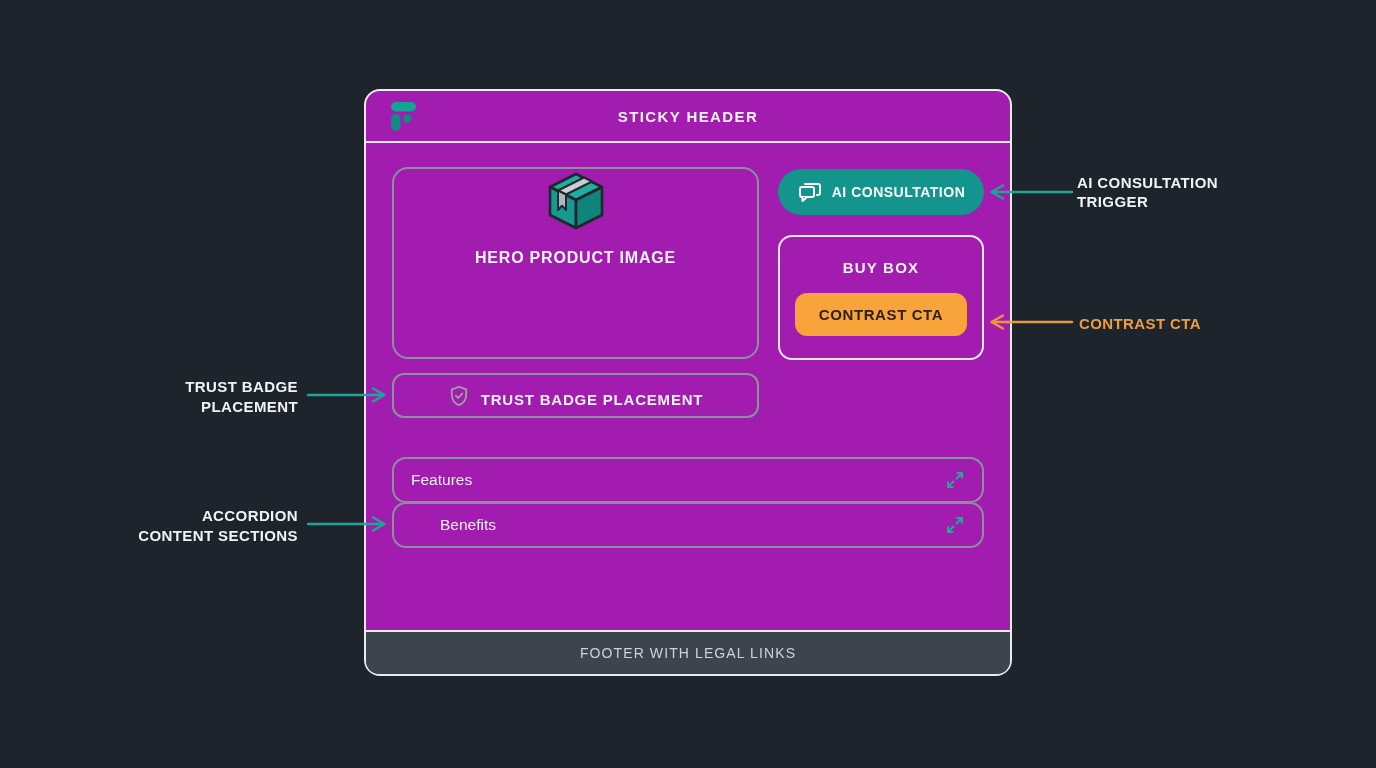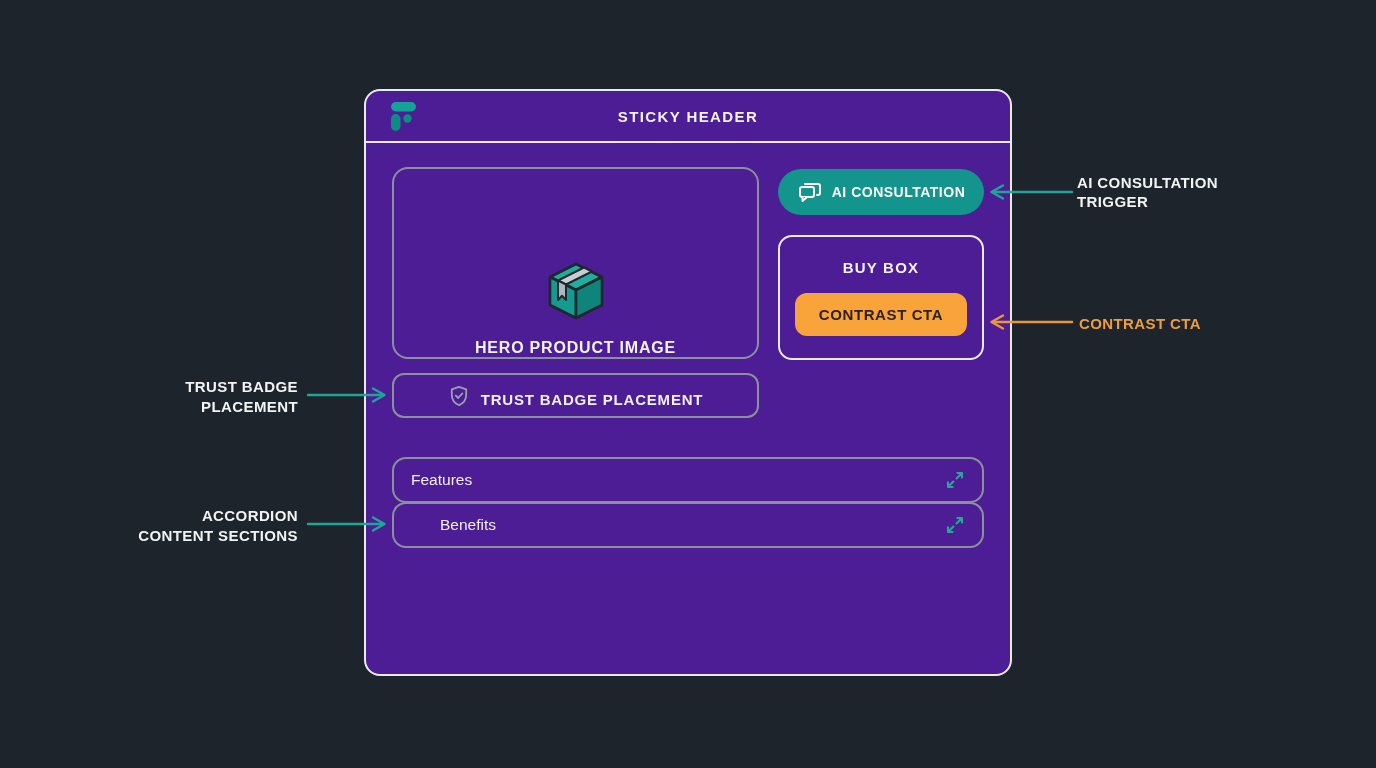--- a/index.html
+++ b/index.html
@@ -5,36 +5,36 @@
   * { margin:0; padding:0; box-sizing:border-box; }
   html,body { background:#171c22; }
   body { font-family:"Liberation Sans", sans-serif; }
   .canvas {
     position:relative; width:1376px; height:768px; overflow:hidden;
     background:#1e242b;
   }
   
   .panel {
     position:absolute; left:364px; top:89px; width:648px; height:587px;
-    border:2px solid #e9ebee; border-radius:16px; background:#4c1d95;
+    border:2px solid #e9ebee; border-radius:16px; background:#a21caf;
   }
   .panel-header {
     position:absolute; left:0; top:0; right:0; height:52px;
     border-bottom:2px solid #e9ebee;
     display:flex; align-items:center; justify-content:center;
   }
   .logo { position:absolute; left:24px; top:10px; width:30px; height:32px; }
   .header-title {
     color:#f1f3f5; font-size:15px; font-weight:600; letter-spacing:1.4px;
   }
   
   .hero-box {
     position:absolute; left:26px; top:76px; width:367px; height:192px;
     border:2px solid #8b919b; border-radius:16px;
-    display:flex; flex-direction:column; align-items:center; justify-content:flex-end; gap:16px;
+    display:flex; flex-direction:column; align-items:center; justify-content:flex-start; gap:16px;
   }
   .hero-label {
     color:#f1f3f5; font-size:16px; font-weight:600; letter-spacing:0.8px;
   }
   
   .ai-btn {
     position:absolute; left:412px; top:78px; width:206px; height:46px;
     background:#13948c; border:none; border-radius:23px; cursor:pointer;
     display:flex; align-items:center; justify-content:center; gap:9px;
   }
@@ -158,20 +158,23 @@
       </svg>
     </div>
     <div class="accordion-row r1">
       <span class="accordion-label">Benefits</span>
       <svg width="20" height="20" viewBox="0 0 20 20" fill="none" stroke="#27a796" stroke-width="2.1" stroke-linecap="round" stroke-linejoin="round">
         <path d="M11.6 8.4 L17 3 M12.4 3 H17 V7.6"></path>
         <path d="M8.4 11.6 L3 17 M3 12.4 V17 H7.6"></path>
       </svg>
     </div>
 
+    <div class="panel-footer">
+      <div class="footer-label">FOOTER WITH LEGAL LINKS</div>
+    </div>
   </div>
 
   <div class="ann white ann-ai">
     <div>AI CONSULTATION</div>
     <div>TRIGGER</div>
   </div>
   <svg class="arrow" style="left:986px; top:183px;" width="88" height="18" viewBox="0 0 88 18" fill="none" stroke="#1fa496" stroke-width="2.5" stroke-linecap="round" stroke-linejoin="round">
     <path d="M86 9 L7 9"></path>
     <path d="M17 2.5 L5.5 9 L17 15.5"></path>
   </svg>

